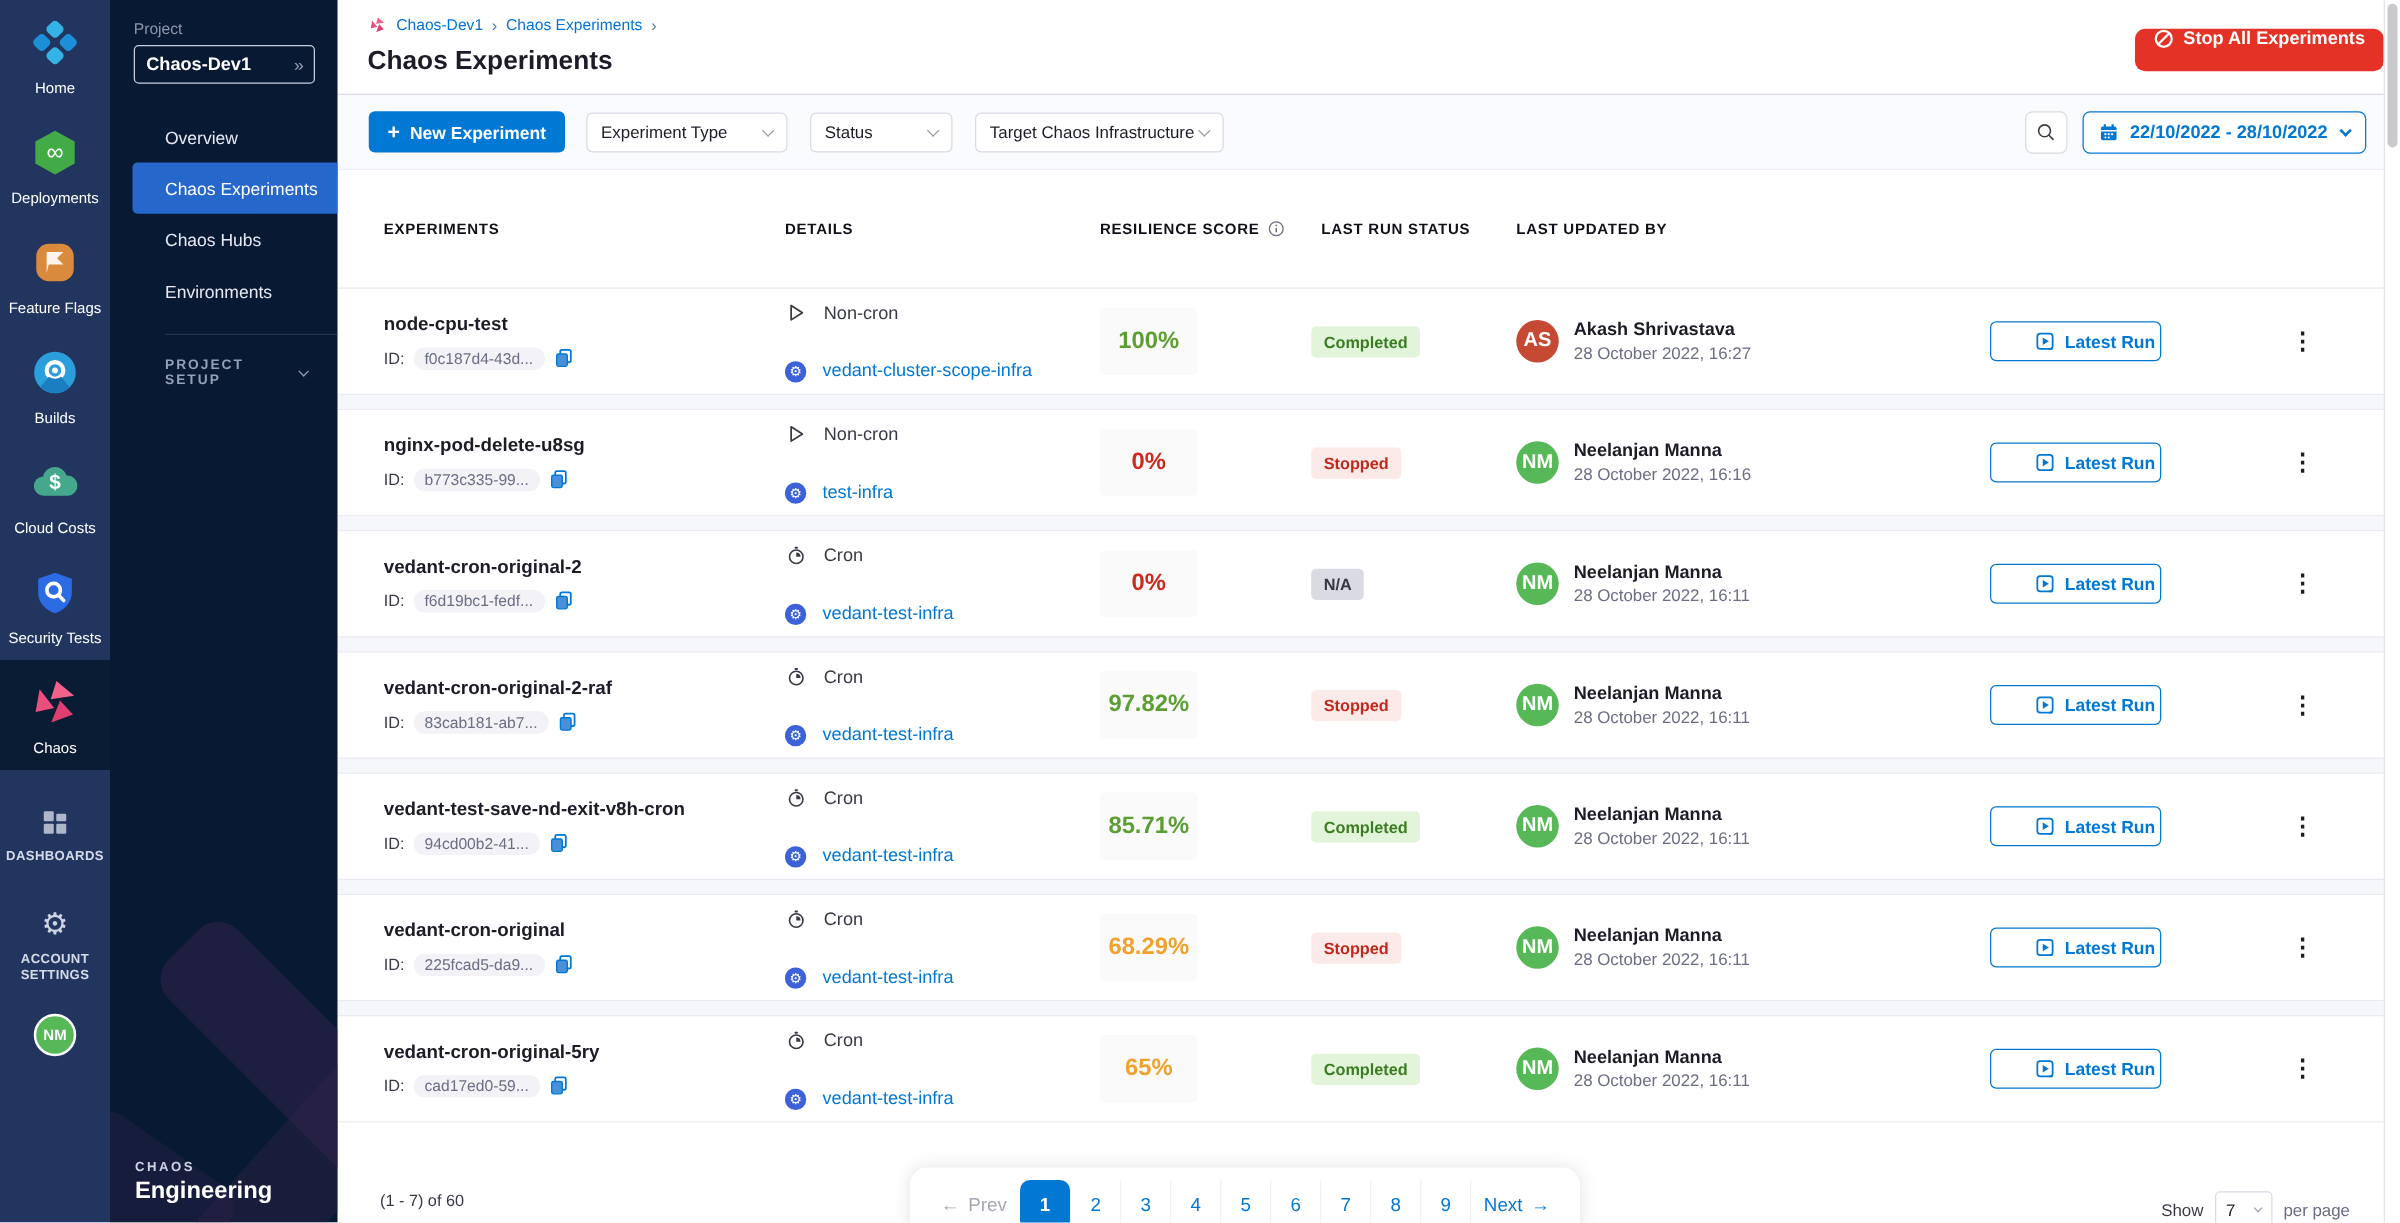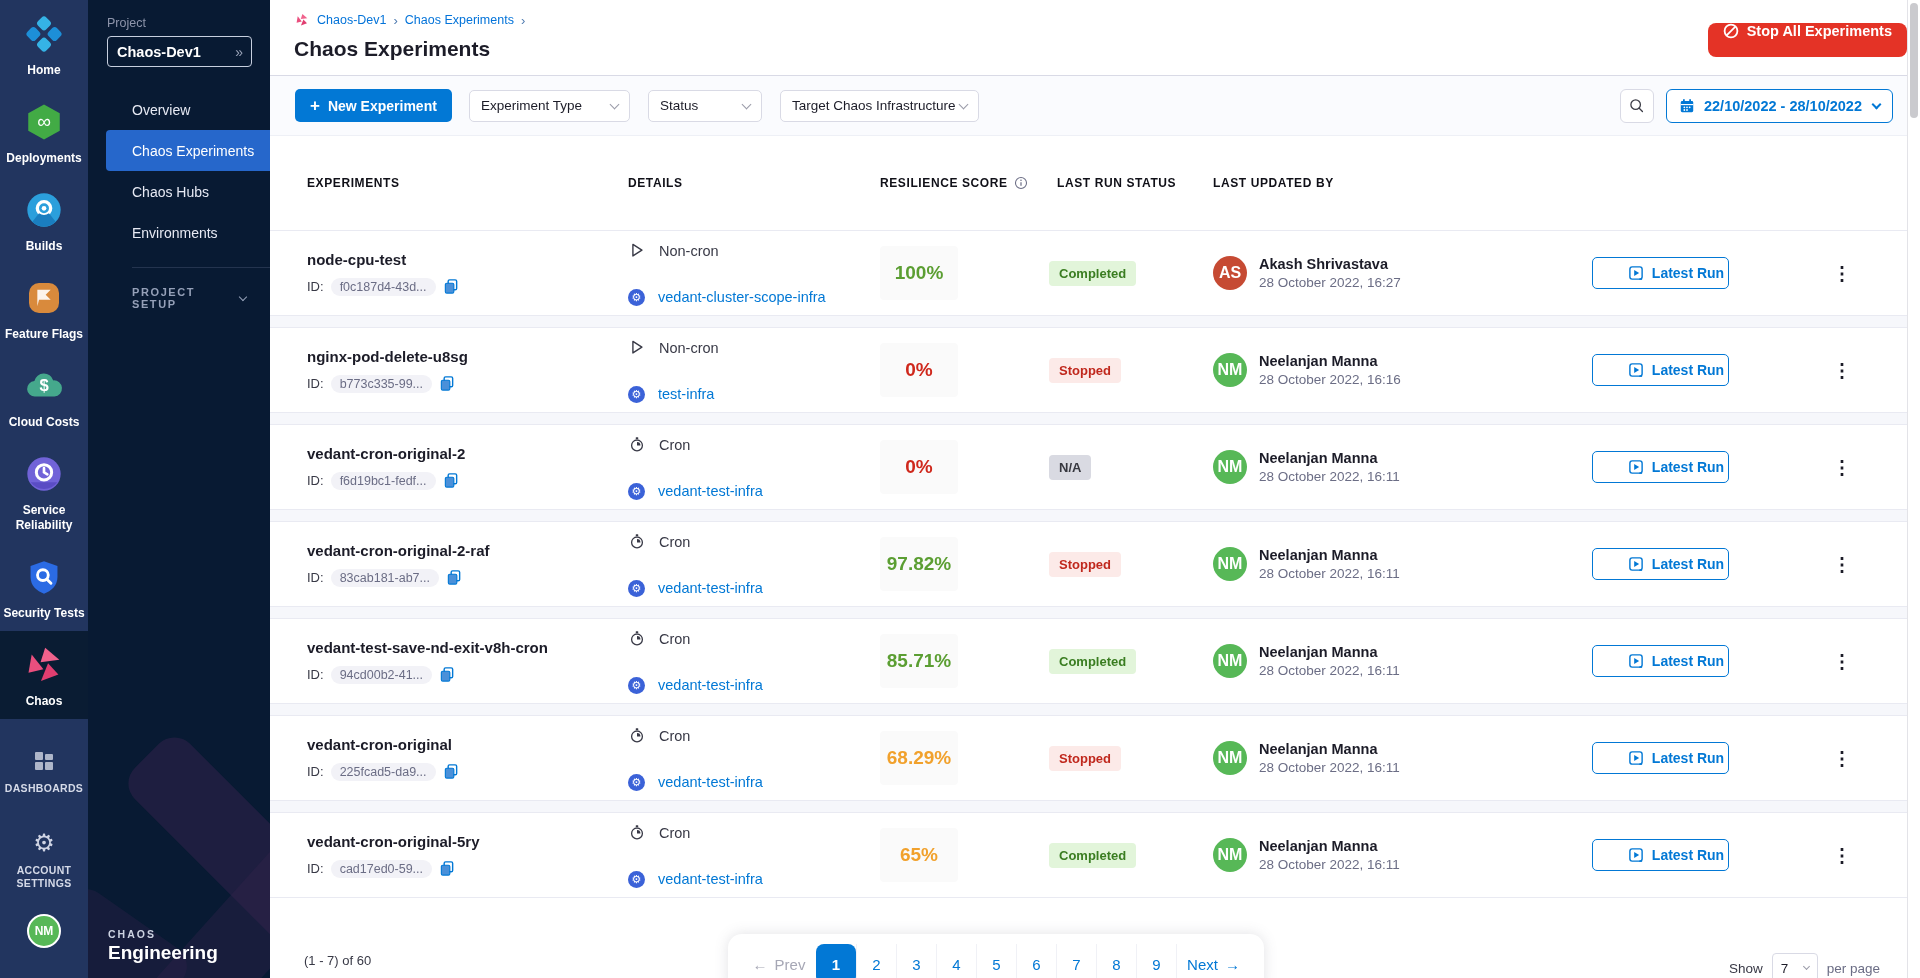--- a/index.html
+++ b/index.html
@@ -2,21 +2,21 @@
 <html><head>
 <meta charset="utf-8">
 <style>
   * { margin:0; padding:0; box-sizing:border-box; }
   html,body { width:1920px; height:978px; overflow:hidden; font-family:"Liberation Sans", sans-serif; background:#fff; }
   body { display:flex; position:relative; }
 
   
   .rail { width:88px; background:#22355f; display:flex; flex-direction:column; align-items:center; flex-shrink:0; z-index:3; }
   .rail-item { width:100%; padding:11px 2px 10px; display:flex; flex-direction:column; align-items:center; gap:6px; cursor:pointer; }
-  .rail-item .lbl { color:#fff; font-size:12px; font-weight:bold; text-align:center; line-height:1.25; }
+  .rail-item .lbl { color:#fff; font-size:12px; font-weight:normal; text-align:center; line-height:1.25; }
   .rail-item.active { background:#0a1c33; }
   .rail-item.small .lbl { font-size:10.5px; font-weight:bold; color:#d5dae8; letter-spacing:.3px; }
   .ric { width:46px; height:46px; display:flex; align-items:center; justify-content:center; }
   .ric.sm { width:30px; height:30px; }
   .gear-glyph { font-size:24px; color:#cfd4e4; line-height:1; }
   .rail-avatar { width:34px; height:34px; border-radius:50%; background:#57b857; color:#fff; font-size:12px; font-weight:bold; display:flex; align-items:center; justify-content:center; margin:14px 0 10px; border:2px solid #fff; }
 
   
   .panel { width:182px; background:#081a33; flex-shrink:0; position:relative; overflow:hidden; z-index:2; }
   .panel .proj-label { color:#8e95ab; font-size:12.5px; margin:16px 0 6px 19px; }
@@ -139,56 +139,45 @@
       <svg width="42" height="42" viewBox="0 0 24 24">
           <polygon points="12,2 21,7 21,17 12,22 3,17 3,7" fill="#42ab45"></polygon>
           <text x="12" y="15.5" text-anchor="middle" font-size="11" fill="#fff" font-family="inherit">∞</text>
         </svg>
     </span>
     <span class="lbl">Deployments</span>
   </div>
   <div class="rail-item">
     <span class="ric">
       <svg width="40" height="40" viewBox="0 0 24 24">
+          <rect x="3" y="3" width="18" height="18" rx="6" fill="#d98a3c"></rect>
+          <path d="M8 17 V7 h8 l-3 3 3 3 h-7" fill="#fff" opacity=".9"></path>
+        </svg>
+    </span>
+    <span class="lbl">Feature Flags</span>
+  </div>
+  <div class="rail-item">
+    <span class="ric">
+      <svg width="40" height="40" viewBox="0 0 24 24">
           <circle cx="12" cy="12" r="10" fill="#2b9fdc"></circle>
           <circle cx="12" cy="11" r="4" fill="none" stroke="#fff" stroke-width="2"></circle>
           <circle cx="12" cy="11" r="1.4" fill="#fff"></circle>
           <path d="M5 19 A10 10 0 0 0 19 19 L15 14 A5.5 5.5 0 0 1 9 14 Z" fill="#1a7ec0"></path>
         </svg>
     </span>
     <span class="lbl">Builds</span>
-  </div>
-  <div class="rail-item">
-    <span class="ric">
-      <svg width="40" height="40" viewBox="0 0 24 24">
-          <rect x="3" y="3" width="18" height="18" rx="6" fill="#d98a3c"></rect>
-          <path d="M8 17 V7 h8 l-3 3 3 3 h-7" fill="#fff" opacity=".9"></path>
-        </svg>
-    </span>
-    <span class="lbl">Feature Flags</span>
   </div>
   <div class="rail-item">
     <span class="ric">
       <svg width="42" height="42" viewBox="0 0 24 24">
           <path d="M7 18 a4.4 4.4 0 0 1 -.5-8.8 a5.6 5.6 0 0 1 10.8 -.4 a4 4 0 0 1 .7 9.2 Z" fill="#45a88c"></path>
           <text x="12" y="15" text-anchor="middle" font-size="9.5" font-weight="bold" fill="#fff" font-family="inherit">$</text>
         </svg>
     </span>
     <span class="lbl">Cloud Costs</span>
-  </div>
-  <div class="rail-item">
-    <span class="ric">
-      <svg width="40" height="40" viewBox="0 0 24 24">
-          <circle cx="12" cy="12" r="10" fill="#7163d8"></circle>
-          <circle cx="12" cy="11" r="4.6" fill="none" stroke="#fff" stroke-width="1.8"></circle>
-          <path d="M12 8.5 V11 l2 1.2" stroke="#fff" stroke-width="1.6" fill="none" stroke-linecap="round"></path>
-          <path d="M4 17 a10 10 0 0 0 16 0 Z" fill="#5a4cc4"></path>
-        </svg>
-    </span>
-    <span class="lbl">Service Reliability</span>
   </div>
   <div class="rail-item">
     <span class="ric">
       <svg width="38" height="38" viewBox="0 0 24 24">
           <path d="M12 2 L20.5 5 V12 C20.5 17.5 16.5 21 12 22.5 C7.5 21 3.5 17.5 3.5 12 V5 Z" fill="#2b6be4"></path>
           <circle cx="11.3" cy="10.8" r="3.4" fill="none" stroke="#fff" stroke-width="1.8"></circle>
           <path d="M13.8 13.4 l2.6 2.6" stroke="#fff" stroke-width="1.8" stroke-linecap="round"></path>
         </svg>
     </span>
     <span class="lbl">Security Tests</span>

